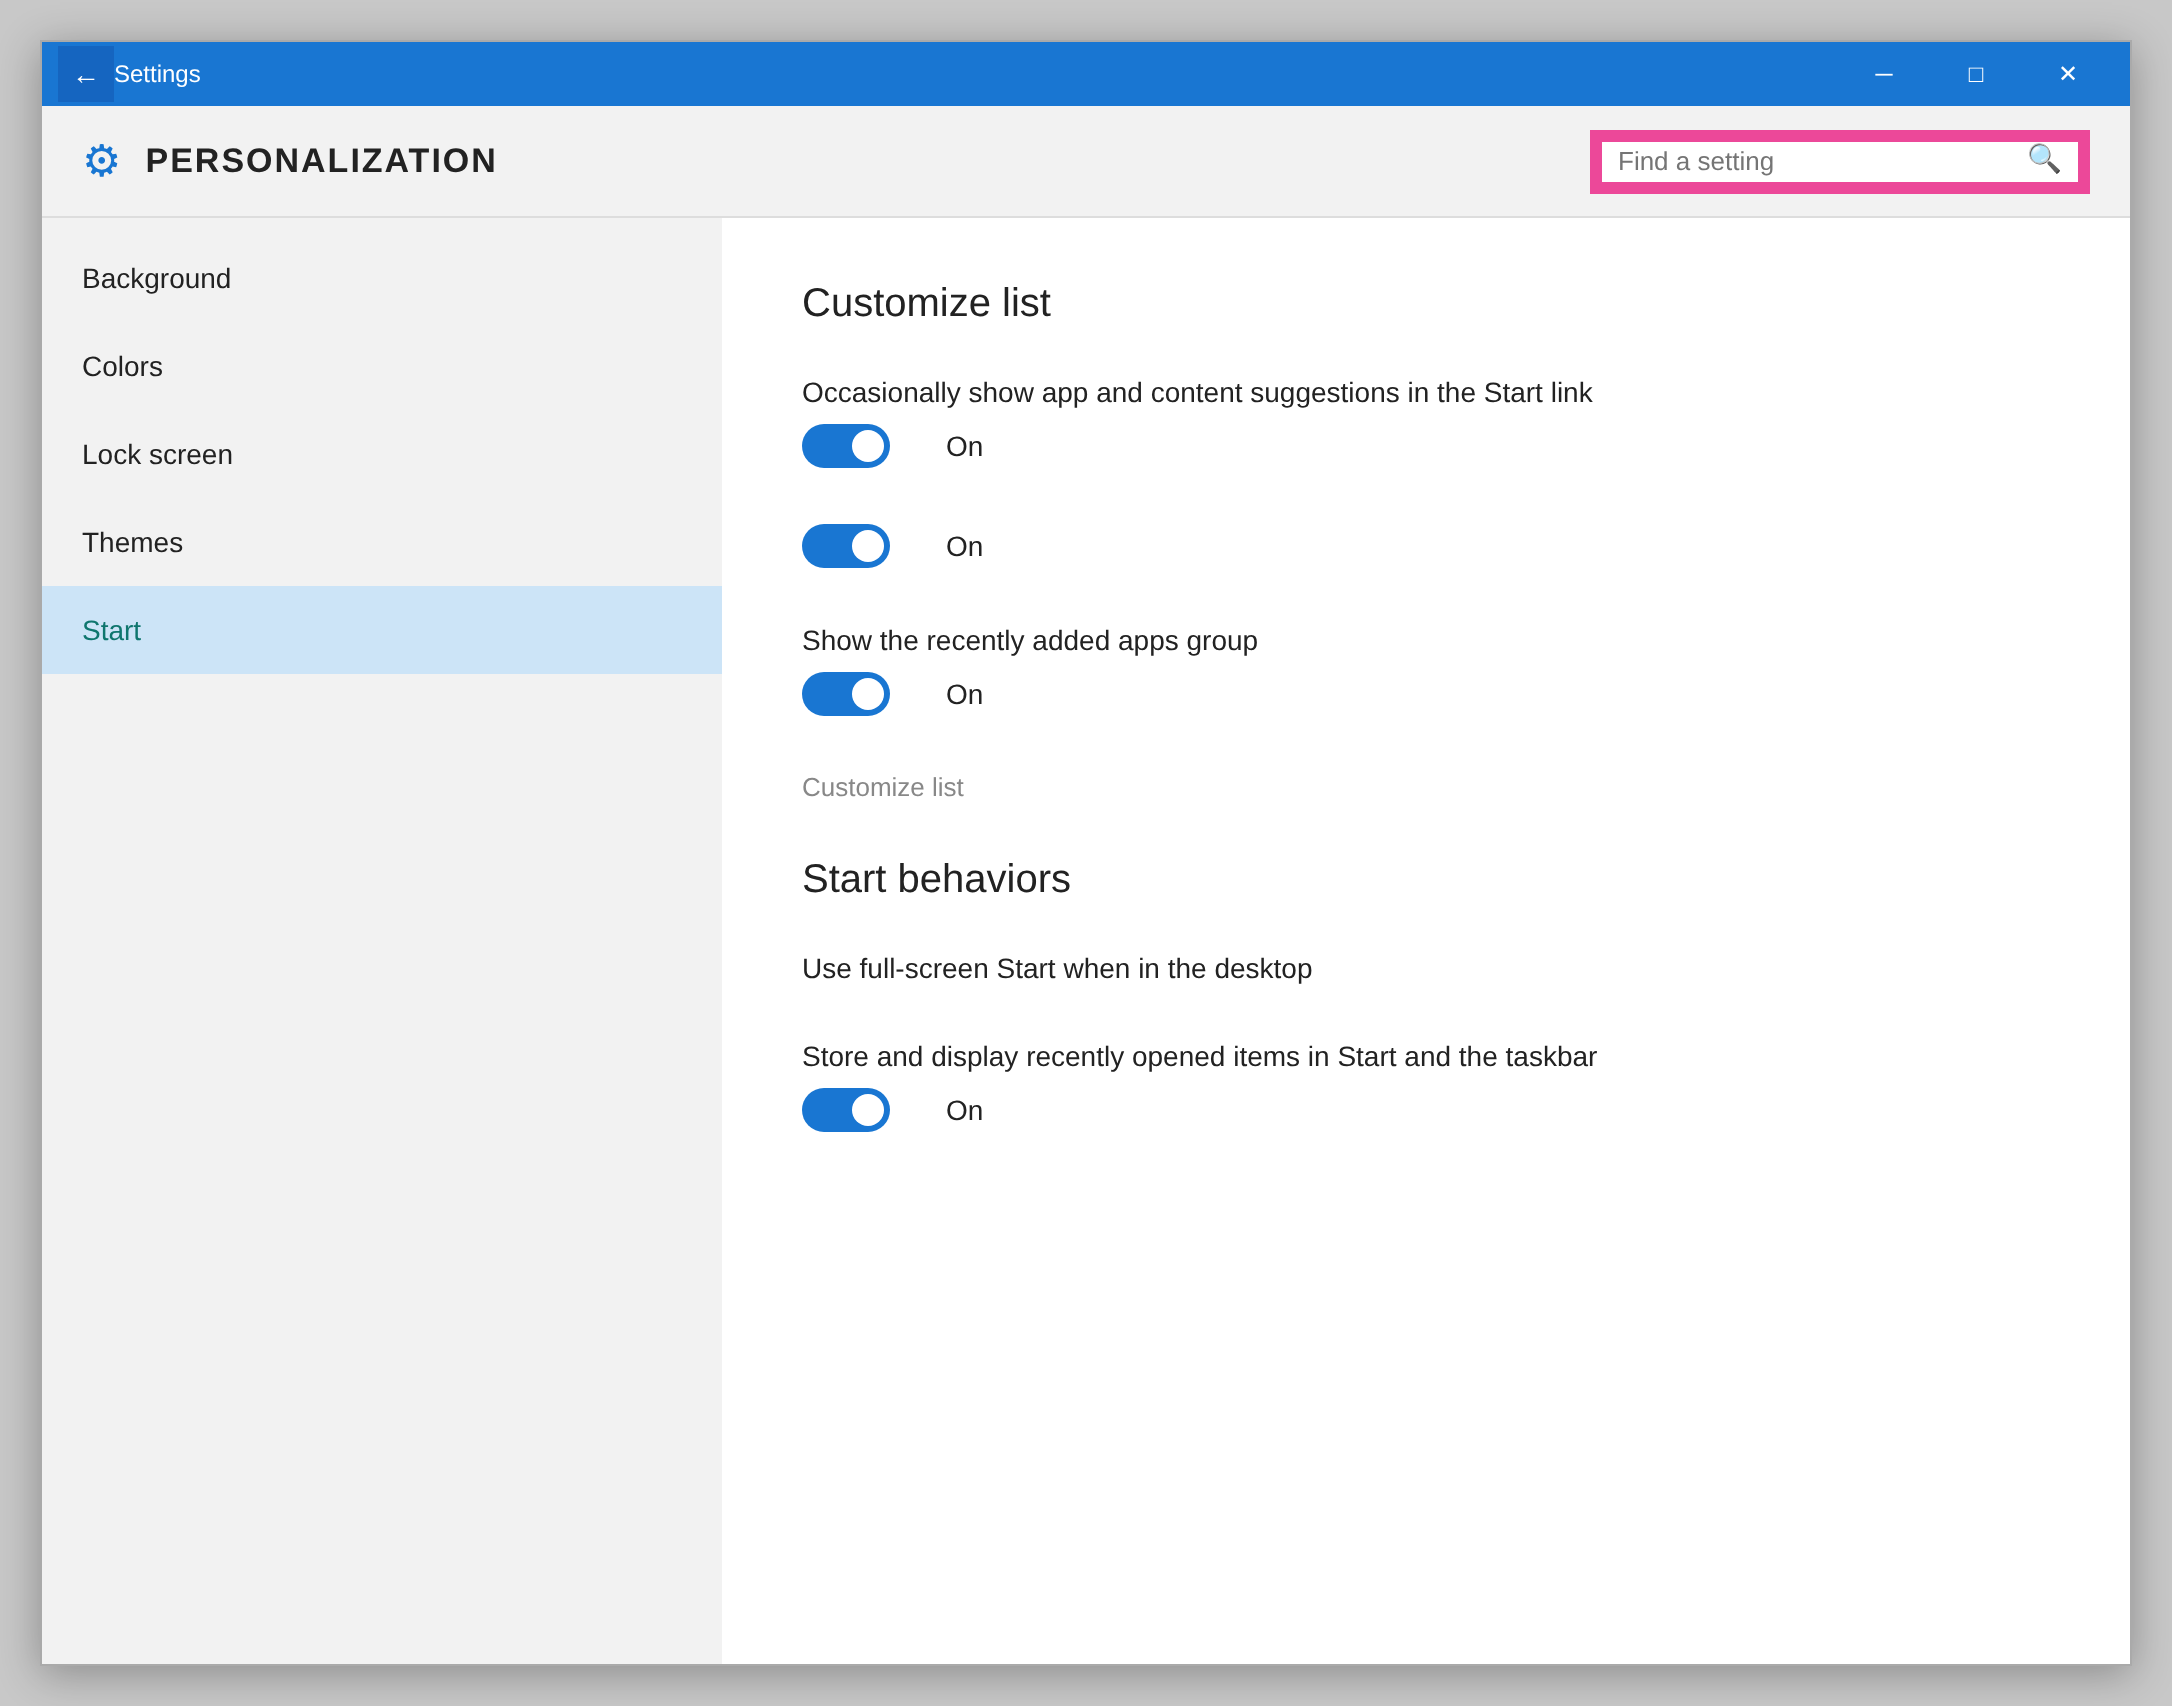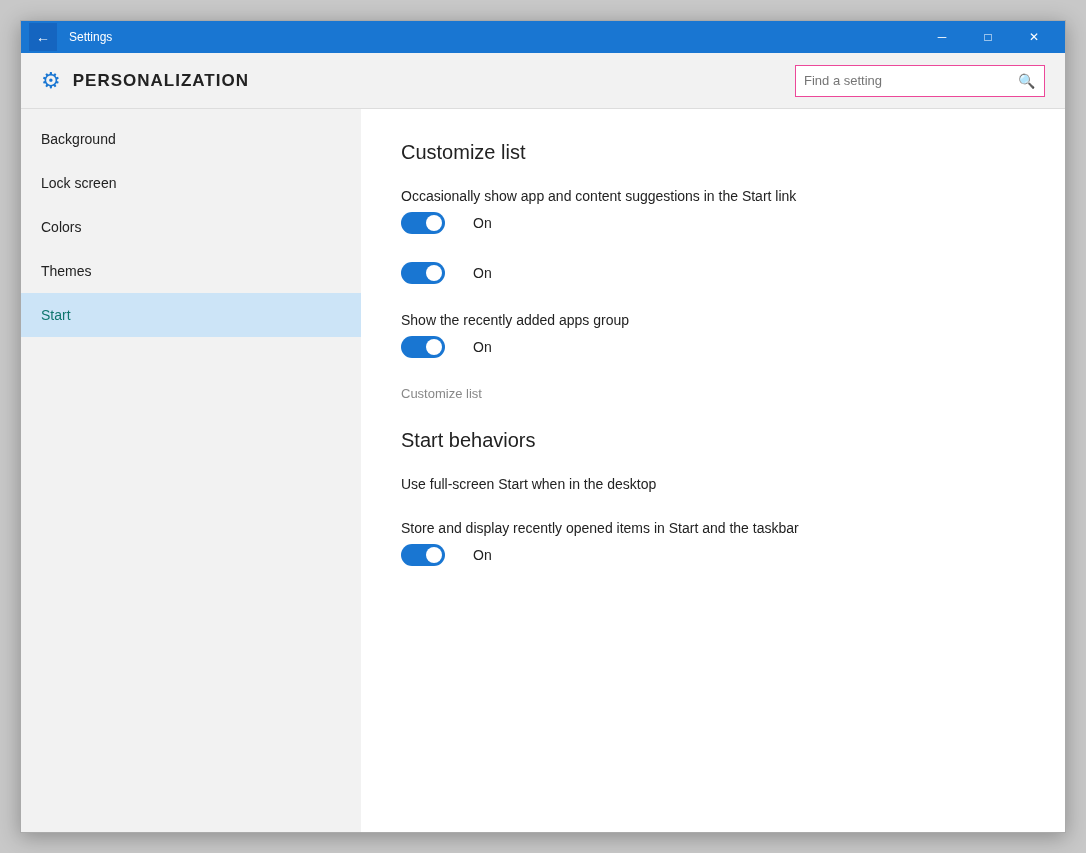--- a/index.html
+++ b/index.html
@@ -37,21 +37,21 @@
       border: none;
       color: #fff;
       cursor: pointer;
       display: flex;
       align-items: center;
       justify-content: center;
       font-size: 14px;
     }
     .titlebar-title {
       color: #fff;
-      margin-left: 12px;
+      margin-left: 0;
       font-size: 12px;
     }
     .titlebar-controls {
       margin-left: auto;
       display: flex;
       gap: 0;
     }
     .titlebar-btn {
       width: 46px;
       height: 32px;
@@ -81,23 +81,22 @@
     }
     .header-title {
       font-size: 17px;
       font-weight: 600;
       letter-spacing: 1px;
       color: #222;
     }
     .header-search {
       margin-left: auto;
       display: flex;
-      align-items: center;
-      background: #fff;
-      border: 1px solid #ec4899;
+      background: #fff;
+      border: 6px solid #ec4899;
       width: 250px;
       height: 32px;
       padding: 0 8px;
     }
     .header-search input {
       border: none;
       outline: none;
       flex: 1;
       font-size: 13px;
       color: #666;
@@ -212,22 +211,22 @@
     <div class="header-search">
       <input type="text" placeholder="Find a setting" style="">
       <span class="search-icon">🔍</span>
     </div>
   </div>
 
   <div class="main-layout">
 
     <div class="sidebar">
       <div class="sidebar-item">Background</div>
+      <div class="sidebar-item">Colors</div>
       <div class="sidebar-item">Lock screen</div>
-      <div class="sidebar-item">Colors</div>
       <div class="sidebar-item">Themes</div>
       <div class="sidebar-item active">Start</div>
     </div>
 
     <div class="content">
       <div class="section-title">Customize list</div>
 
       <div class="setting-item">
         <div class="setting-label">Occasionally show app and content suggestions in the Start link</div>
         <div class="toggle-row">

